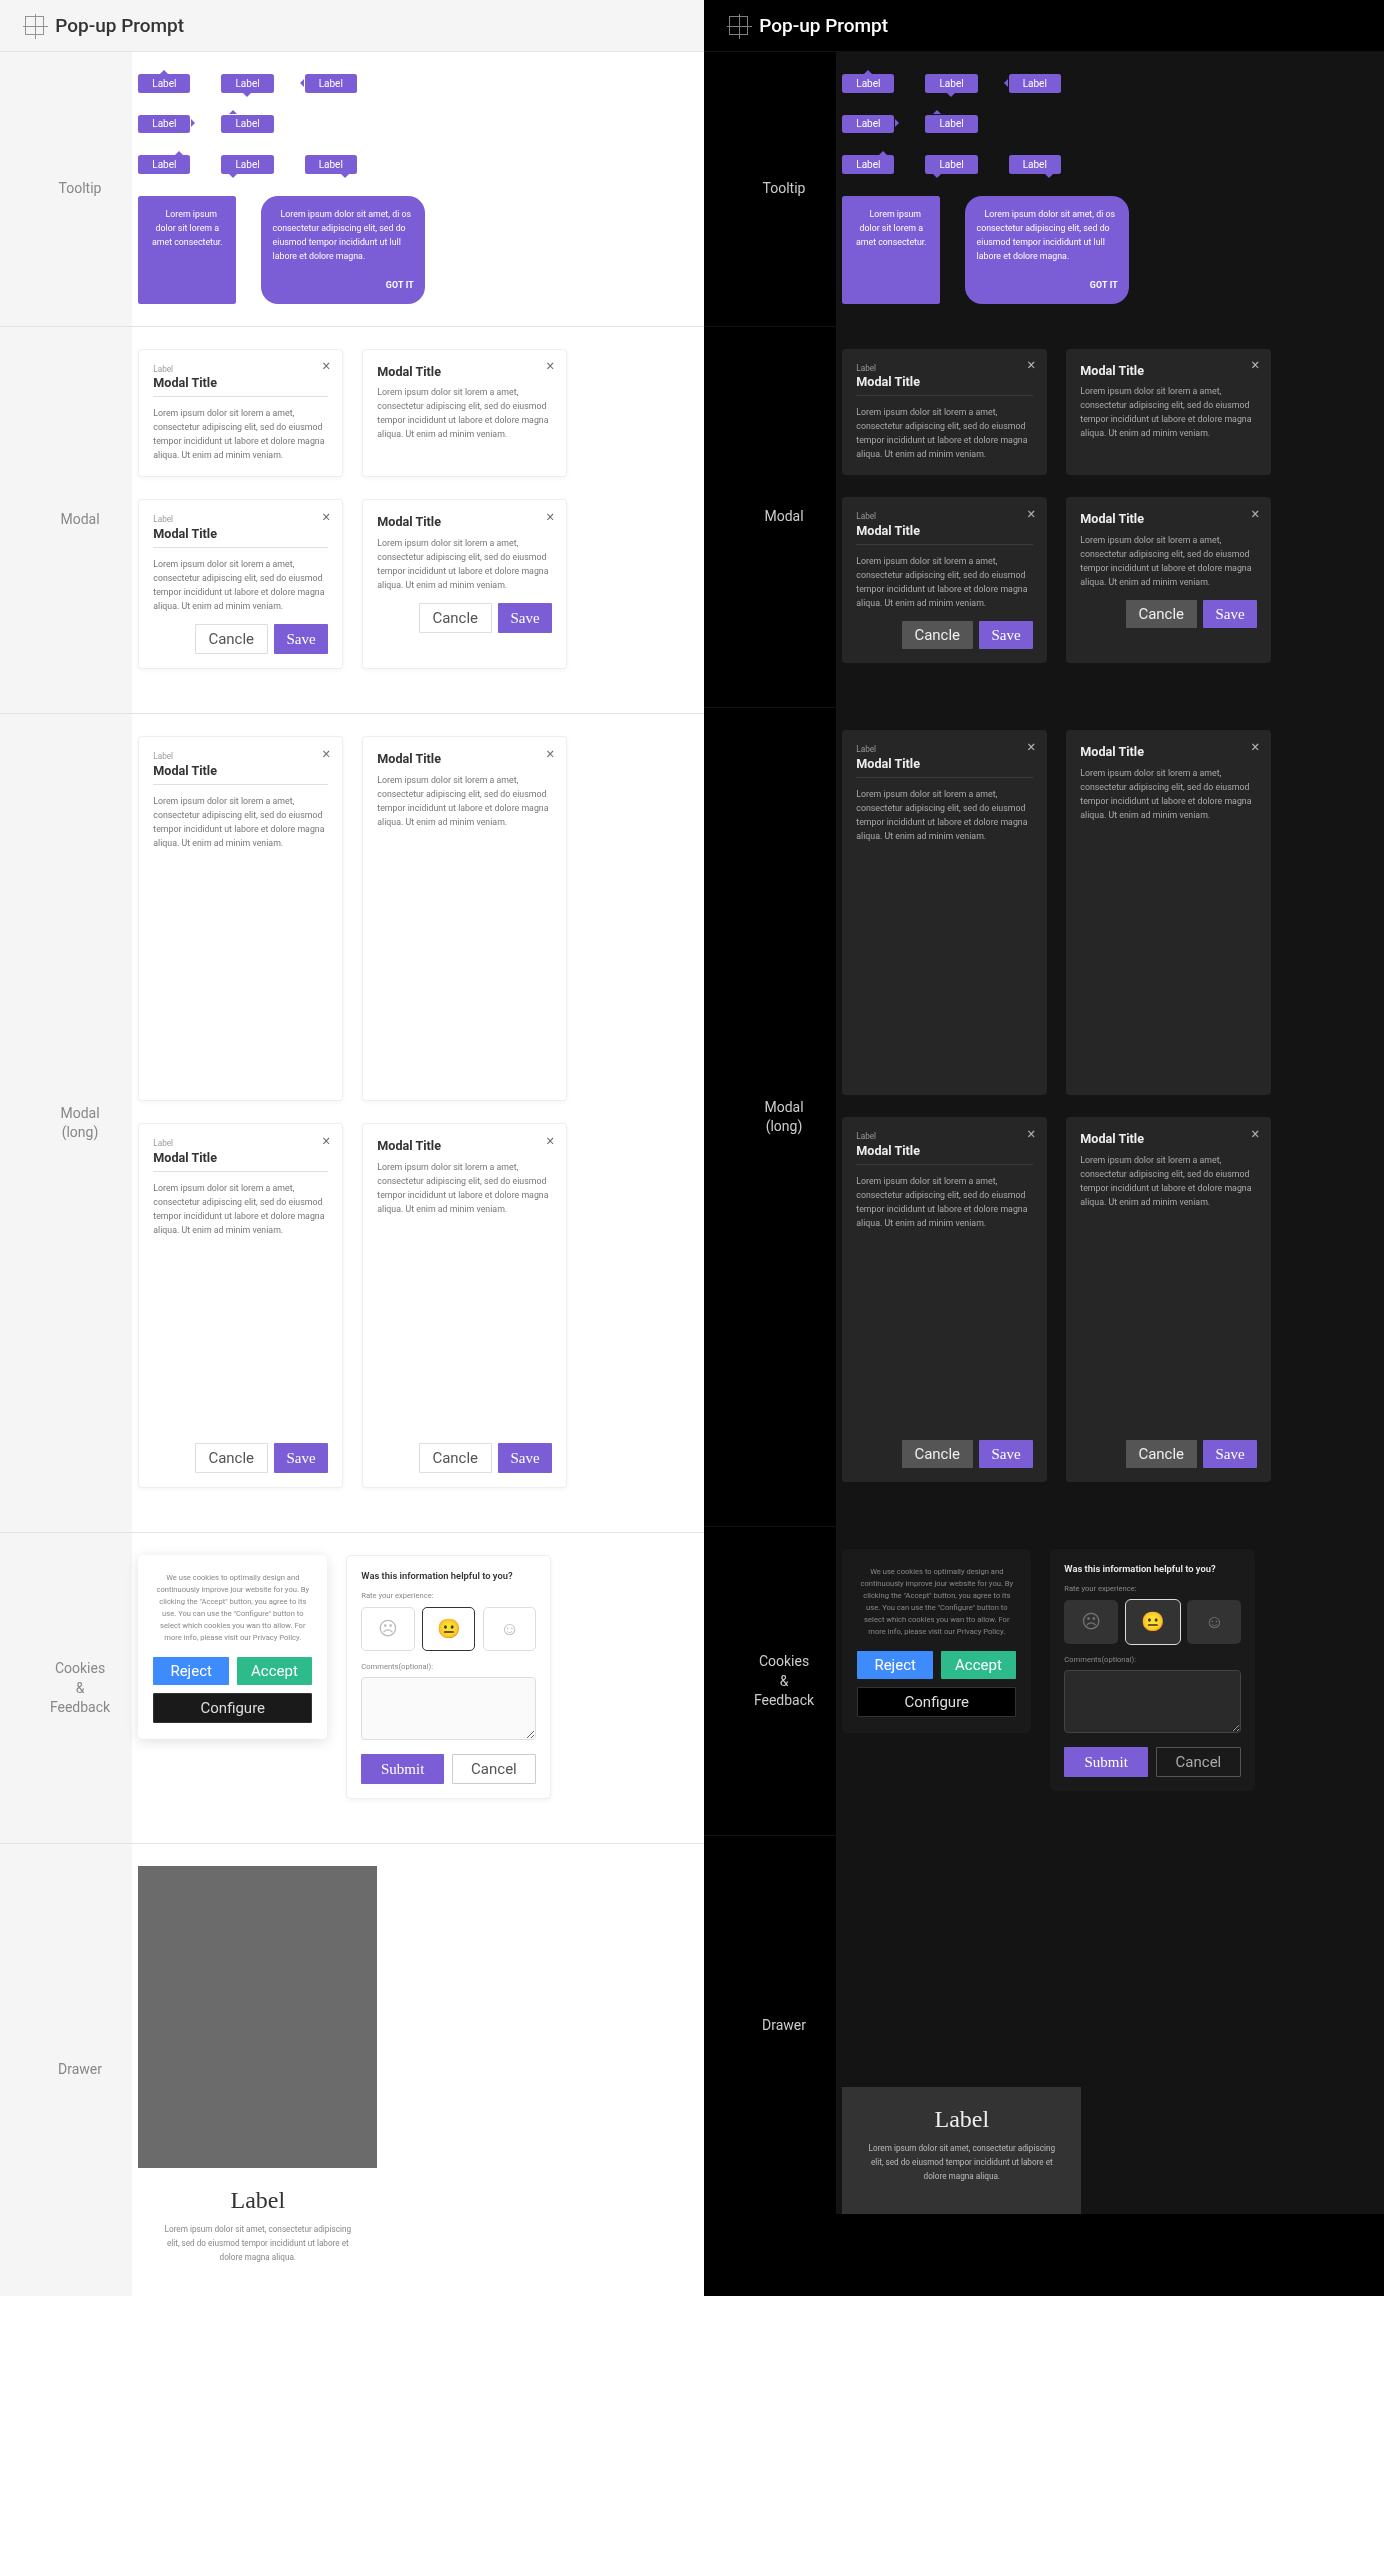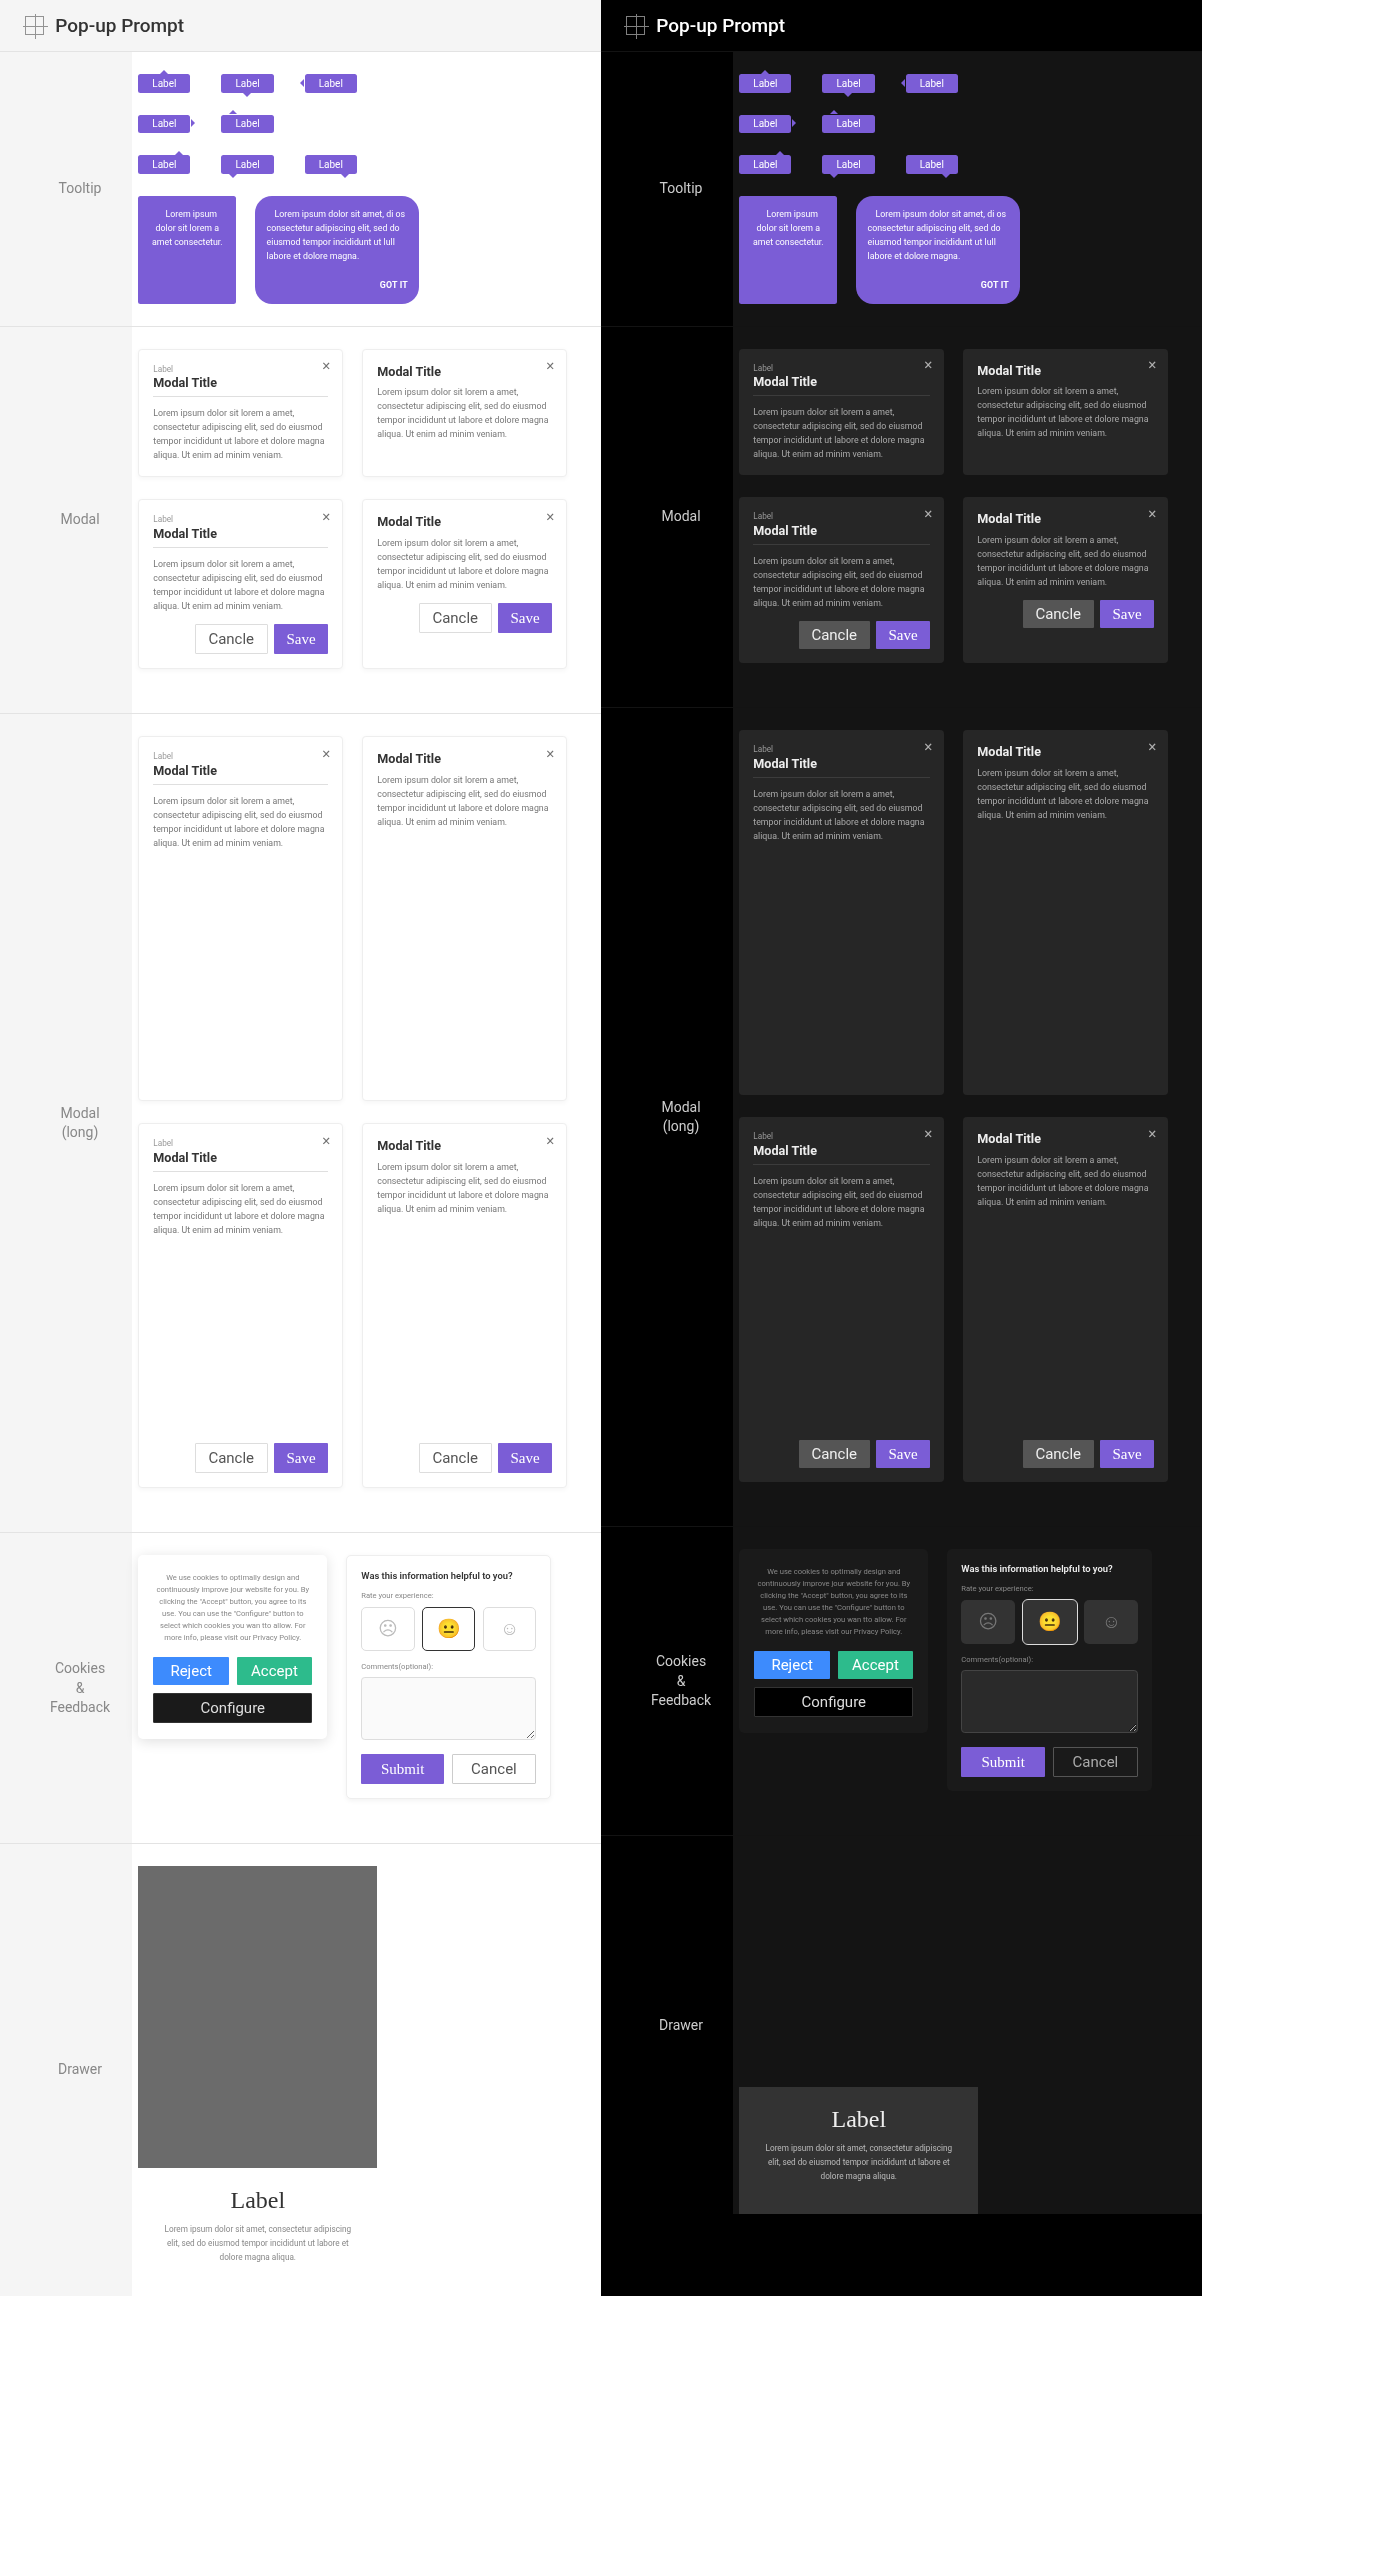--- a/index.html
+++ b/index.html
@@ -7,21 +7,21 @@
     --purple-dark:#6b4dc6;
     --blue:#3d8bfd;
     --green:#2dbb8c;
     --text-muted-l:#999;
     --text-l:#333;
     --text-d:#eee;
     --text-muted-d:#888;
   }
   *{box-sizing:border-box;font-family:-apple-system,BlinkMacSystemFont,"Segoe UI",Roboto,Helvetica,Arial,sans-serif;}
   body{margin:0;display:flex;min-width:1385px;font-size:11.3px;}
-  .half{width:601px;flex:none;}
+  .half{width:704px;flex:none;}
   .light{background:#f5f5f5;color:var(--text-l);}
   .dark{background:#000;color:var(--text-d);}
   .hdr{display:flex;align-items:center;gap:11.3px;padding:14px 25px;font-size:19px;font-weight:500;}
   .dark .hdr{color:#fff;}
   .hdr-icon{width:19px;height:19px;border:0.6px solid currentColor;opacity:.5;position:relative;}
   .hdr-icon::before,.hdr-icon::after{content:"";position:absolute;background:currentColor;}
   .hdr-icon::before{width:0.6px;height:25px;left:8.8px;top:-3.1px;}
   .hdr-icon::after{height:0.6px;width:25px;top:8.8px;left:-3.1px;}
 
   .section{display:flex;border-top:0.6px solid rgba(128,128,128,.15);}
@@ -35,21 +35,21 @@
   .pill-row{display:flex;gap:31px;margin-bottom:22px;}
   .pill{position:relative;background:var(--purple);color:#fff;font-size:10px;padding:3.8px 14px;border-radius:2.5px;}
   .pill .arrow{position:absolute;width:0;height:0;}
   .arrow.t{border-left:4.4px solid transparent;border-right:4.4px solid transparent;border-bottom:4.4px solid var(--purple);top:-4.4px;left:calc(50% - 4.4px);}
   .arrow.b{border-left:4.4px solid transparent;border-right:4.4px solid transparent;border-top:4.4px solid var(--purple);bottom:-4.4px;left:calc(50% - 4.4px);}
   .arrow.l{border-top:4.4px solid transparent;border-bottom:4.4px solid transparent;border-right:4.4px solid var(--purple);left:-4.4px;top:calc(50% - 4.4px);}
   .arrow.r{border-top:4.4px solid transparent;border-bottom:4.4px solid transparent;border-left:4.4px solid var(--purple);right:-4.4px;top:calc(50% - 4.4px);}
   .pill.tl .arrow{left:7.6px;}
   .pill.tr .arrow{left:auto;right:7.6px;}
 
-  .tip-big-row{display:flex;gap:19px;}
+  .tip-big-row{display:flex;gap:25px;}
   .tip-big{background:var(--purple);color:#fff;font-size:8.8px;line-height:1.6;padding:11.3px;border-radius:2.5px;position:relative;text-align:center;}
   .tip-big .arrow.t{top:-4.4px;}
   .tip-big.sm{width:98px;}
   .tip-big.lg{width:164px;text-align:left;border-radius:17px;}
   .tip-big .gotit{text-align:right;font-weight:700;margin-top:15px;font-size:8.8px;letter-spacing:0.2px;}
 
   
   .card-row{display:flex;gap:19px;margin-bottom:22px;}
   .card{border-radius:3.8px;padding:14px;width:205px;position:relative;}
   .light .card{background:#fff;border:0.6px solid #eee;box-shadow:0 1.3px 5px rgba(0,0,0,.04);}

